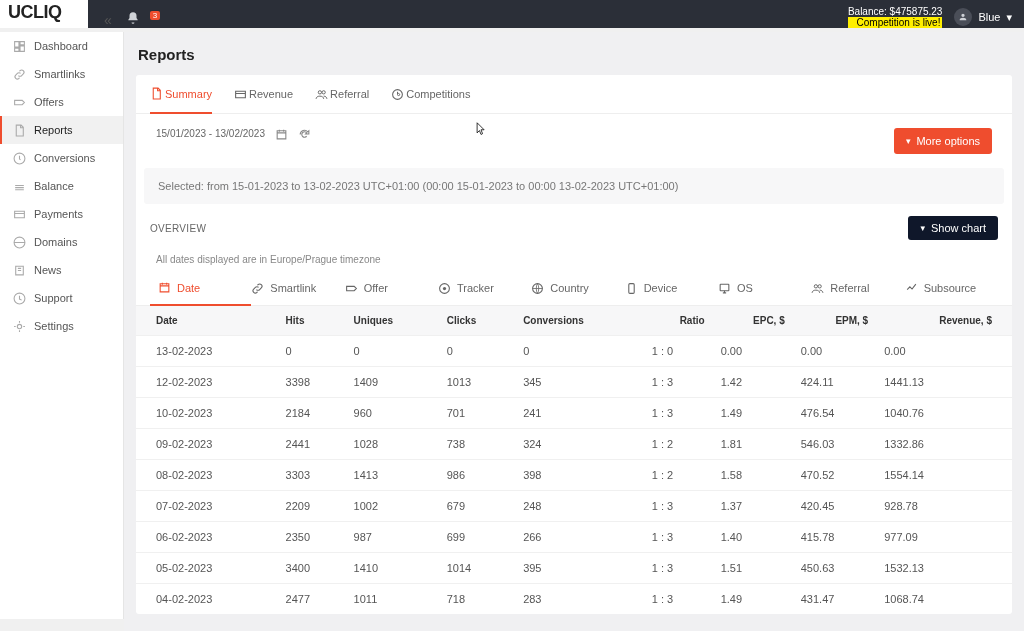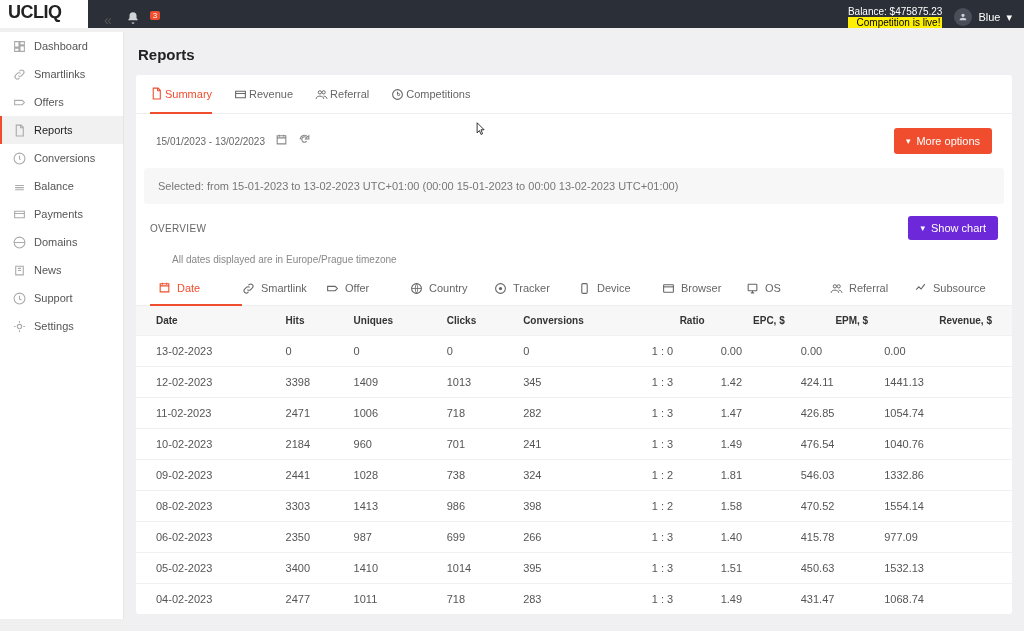--- a/index.html
+++ b/index.html
@@ -24,32 +24,32 @@
 .side-item.active::before{content:"";position:absolute;left:0;top:0;bottom:0;width:2px;background:#ef4d2e;}
 .side-icon{width:14px;height:14px;display:flex;align-items:center;justify-content:center;color:#aaa;}
 .side-icon svg{width:13px;height:13px;fill:currentColor;}
 .main{position:absolute;top:32px;left:124px;right:0;bottom:0;overflow:auto;padding:14px 12px;background:#f0f0f2;}
 .page-title{font-size:15px;font-weight:600;color:#222;margin:0 0 12px 2px;}
 .card{background:#fff;border-radius:3px;margin-bottom:8px;}
 .tabs{display:flex;gap:22px;padding:0 14px;border-bottom:1px solid #eee;}
 .tab{display:flex;align-items:center;gap:2px;padding:12px 0;font-size:11px;color:#666;cursor:pointer;}
 .tab.active{color:#ef4d2e;border-bottom:2px solid #ef4d2e;margin-bottom:-1px;}
 .tab svg{width:13px;height:13px;fill:currentColor;}
-.filters-row{display:flex;align-items:center;padding:14px 20px;}
+.filters-row{display:flex;align-items:flex-start;padding:14px 20px;}
 .date-range{font-size:10px;color:#666;}
 .icon-btn{margin-left:10px;color:#888;cursor:pointer;}
 .icon-btn svg{width:13px;height:13px;fill:currentColor;}
 .more-options{margin-left:auto;background:#ef4d2e;color:#fff;padding:7px 12px;border-radius:3px;font-size:11px;display:flex;align-items:center;gap:6px;cursor:pointer;}
 .more-options::before{content:"▾";font-size:9px;}
 .selected-bar{background:#f7f7f8;margin:0 8px 0 8px;padding:12px 14px;font-size:11px;color:#777;border-radius:3px;}
 .overview-row{display:flex;align-items:center;padding:12px 14px 4px;}
 .overview-label{font-size:10px;color:#666;letter-spacing:.3px;}
-.show-chart{margin-left:auto;background:#6d28d9;color:#fff;padding:6px 12px;border-radius:3px;font-size:11px;display:flex;align-items:center;gap:6px;cursor:pointer;}
+.show-chart{margin-left:auto;background:#0f172a;color:#fff;padding:6px 12px;border-radius:3px;font-size:11px;display:flex;align-items:center;gap:6px;cursor:pointer;}
 .show-chart::before{content:"▾";font-size:9px;}
-.tz-note{font-size:10px;color:#888;padding:10px 36px 6px;}
+.tz-note{font-size:10px;color:#888;padding:10px 20px 6px;}
 .dim-tabs{display:flex;padding:0 14px;border-bottom:1px solid #eee;}
 .dim-tab{display:flex;align-items:center;gap:6px;padding:10px 0;font-size:11px;color:#666;cursor:pointer;flex:1;justify-content:flex-start;}
 .dim-tab:first-child{color:#ef4d2e;border-bottom:2px solid #ef4d2e;margin-bottom:-1px;justify-content:flex-start;padding-left:8px;}
 .dim-tab svg{width:13px;height:13px;fill:currentColor;}
 table{width:100%;border-collapse:collapse;}
 thead th{background:#f7f7f8;font-size:10px;font-weight:600;color:#333;padding:9px 8px;text-align:left;}
 thead th.r{text-align:right;}
 tbody td{font-size:11px;color:#555;padding:9px 8px;border-top:1px solid #f0f0f0;}
 tbody td.r{}
 .cursor{position:absolute;left:476px;top:122px;pointer-events:none;}
@@ -248,43 +248,36 @@
         </div>
       <div class="dim-tab">
           <svg viewBox="0 0 24 24">
             <path d="M3 8h14l4 4-4 4H3z" fill="none" stroke="currentColor" stroke-width="2"></path>
           </svg>
           <span>Offer</span>
         </div>
       <div class="dim-tab">
           <svg viewBox="0 0 24 24">
             <circle cx="12" cy="12" r="9" fill="none" stroke="currentColor" stroke-width="2"></circle>
+            <circle cx="12" cy="12" r="3" fill="currentColor"></circle>
+          </svg>
+          <span>Tracker</span>
+        </div>
+      <div class="dim-tab">
+          <svg viewBox="0 0 24 24">
+            <circle cx="12" cy="12" r="9" fill="none" stroke="currentColor" stroke-width="2"></circle>
             <path d="M3 12h18M12 3c3 3 3 15 0 18M12 3c-3 3-3 15 0 18" fill="none" stroke="currentColor" stroke-width="1.5"></path>
           </svg>
           <span>Country</span>
         </div>
       <div class="dim-tab">
           <svg viewBox="0 0 24 24">
-            <circle cx="12" cy="12" r="9" fill="none" stroke="currentColor" stroke-width="2"></circle>
-            <circle cx="12" cy="12" r="3" fill="currentColor"></circle>
-          </svg>
-          <span>Tracker</span>
-        </div>
-      <div class="dim-tab">
-          <svg viewBox="0 0 24 24">
             <rect x="7" y="3" width="10" height="18" rx="2" fill="none" stroke="currentColor" stroke-width="2"></rect>
           </svg>
           <span>Device</span>
-        </div>
-      <div class="dim-tab">
-          <svg viewBox="0 0 24 24">
-            <rect x="3" y="5" width="18" height="14" rx="1" fill="none" stroke="currentColor" stroke-width="2"></rect>
-            <path d="M3 9h18" stroke="currentColor" stroke-width="2"></path>
-          </svg>
-          <span>Browser</span>
         </div>
       <div class="dim-tab">
           <svg viewBox="0 0 24 24">
             <rect x="4" y="4" width="16" height="12" rx="1" fill="none" stroke="currentColor" stroke-width="2"></rect>
             <path d="M9 20h6M12 16v4" stroke="currentColor" stroke-width="2"></path>
           </svg>
           <span>OS</span>
         </div>
       <div class="dim-tab">
           <svg viewBox="0 0 24 24">
@@ -331,31 +324,20 @@
             <td>3398</td>
             <td>1409</td>
             <td>1013</td>
             <td>345</td>
             <td class="r">1 : 3</td>
             <td class="r">1.42</td>
             <td class="r">424.11</td>
             <td class="r" style="padding-right:20px">1441.13</td>
           </tr>
           <tr>
-            <td style="padding-left:20px">11-02-2023</td>
-            <td>2471</td>
-            <td>1006</td>
-            <td>718</td>
-            <td>282</td>
-            <td class="r">1 : 3</td>
-            <td class="r">1.47</td>
-            <td class="r">426.85</td>
-            <td class="r" style="padding-right:20px">1054.74</td>
-          </tr>
-          <tr>
             <td style="padding-left:20px">10-02-2023</td>
             <td>2184</td>
             <td>960</td>
             <td>701</td>
             <td>241</td>
             <td class="r">1 : 3</td>
             <td class="r">1.49</td>
             <td class="r">476.54</td>
             <td class="r" style="padding-right:20px">1040.76</td>
           </tr>
@@ -375,20 +357,31 @@
             <td>3303</td>
             <td>1413</td>
             <td>986</td>
             <td>398</td>
             <td class="r">1 : 2</td>
             <td class="r">1.58</td>
             <td class="r">470.52</td>
             <td class="r" style="padding-right:20px">1554.14</td>
           </tr>
           <tr>
+            <td style="padding-left:20px">07-02-2023</td>
+            <td>2209</td>
+            <td>1002</td>
+            <td>679</td>
+            <td>248</td>
+            <td class="r">1 : 3</td>
+            <td class="r">1.37</td>
+            <td class="r">420.45</td>
+            <td class="r" style="padding-right:20px">928.78</td>
+          </tr>
+          <tr>
             <td style="padding-left:20px">06-02-2023</td>
             <td>2350</td>
             <td>987</td>
             <td>699</td>
             <td>266</td>
             <td class="r">1 : 3</td>
             <td class="r">1.40</td>
             <td class="r">415.78</td>
             <td class="r" style="padding-right:20px">977.09</td>
           </tr>

